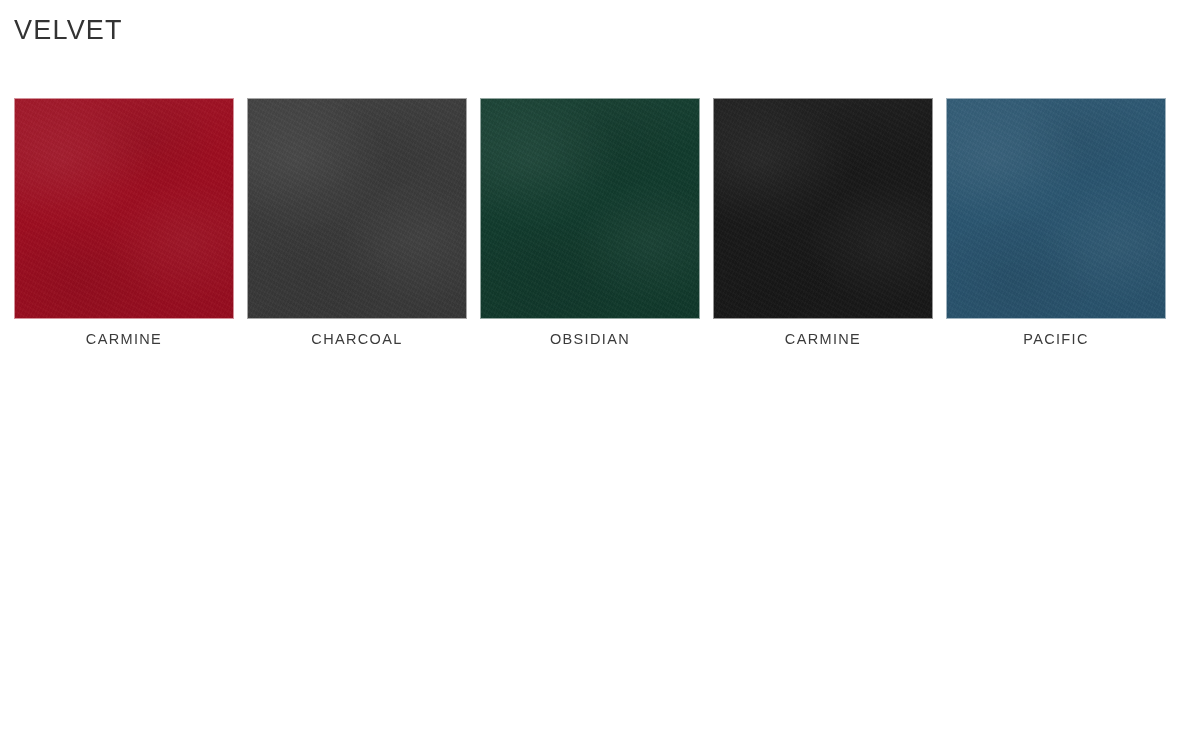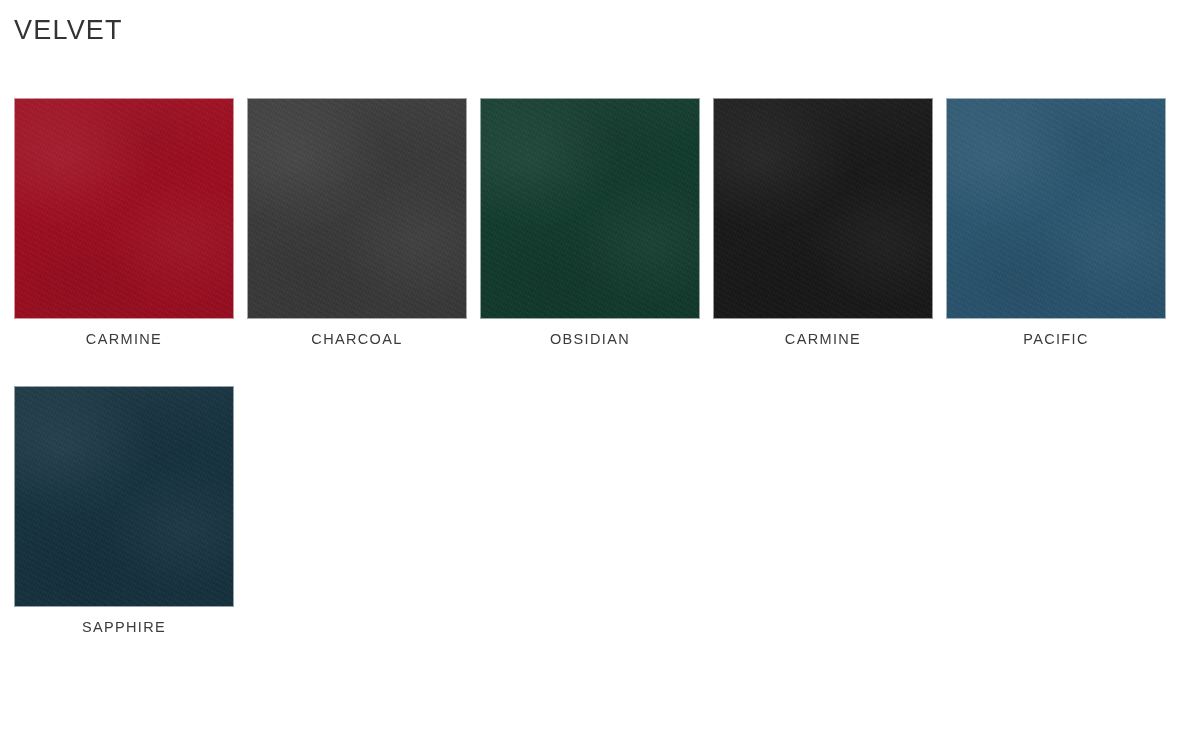--- a/index.html
+++ b/index.html
@@ -119,19 +119,15 @@
         <div class="swatch-label">OBSIDIAN</div>
       </div>
       <div class="swatch-cell">
         <div class="swatch-chip" style="background-color: rgb(24, 24, 24);"></div>
         <div class="swatch-label">CARMINE</div>
       </div>
       <div class="swatch-cell">
         <div class="swatch-chip" style="background-color: rgb(42, 85, 112);"></div>
         <div class="swatch-label">PACIFIC</div>
       </div>
-      <div class="swatch-cell">
-        <div class="swatch-chip" style="background-color: rgb(21, 50, 63);"></div>
-        <div class="swatch-label">SAPPHIRE</div>
-      </div>
     </div>
 
 </div>
 
 </body></html>

